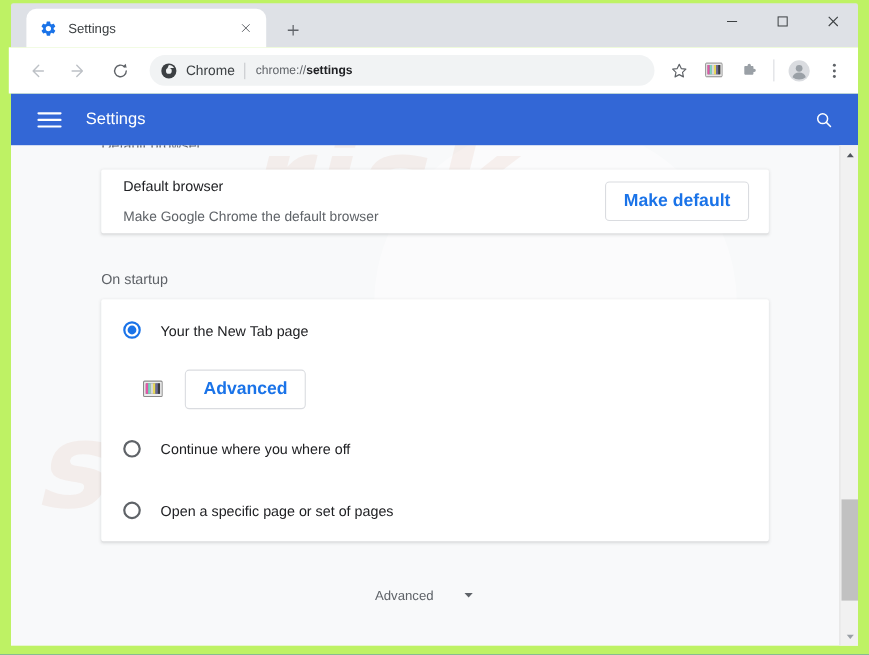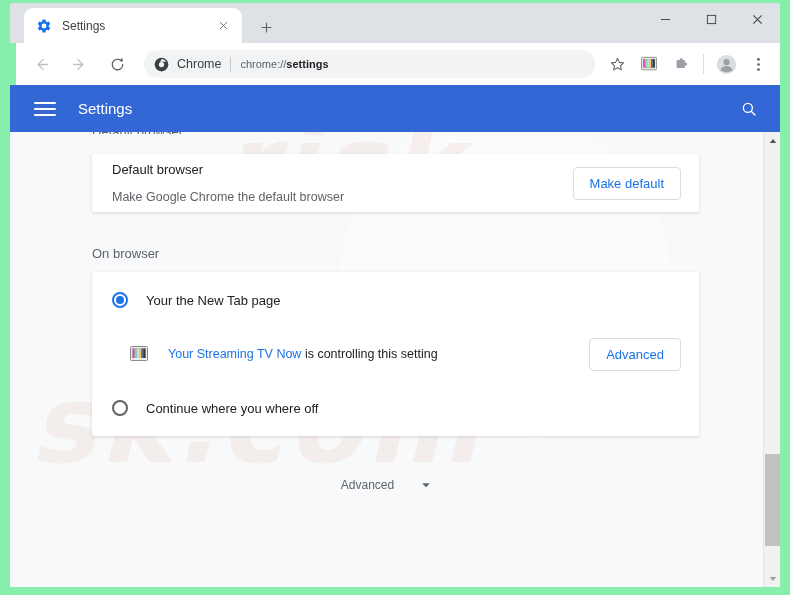--- a/index.html
+++ b/index.html
@@ -4,21 +4,21 @@
 <style>
   * { box-sizing: border-box; margin: 0; padding: 0; }
   html, body {
     width: 790px; height: 595px;
     font-family: "Liberation Sans", sans-serif;
     background: #1565a8;
     overflow: hidden;
   }
   .window-frame {
     position: absolute; inset: 0;
-    background: #86efac;
+    background: #bef264;
     padding: 4px;
   }
 
   
   .tabstrip {
     position: absolute; left: 10px; top: 3px; right: 10px; height: 40px;
     background: #dee1e6;
     border-top-left-radius: 2px; border-top-right-radius: 2px;
   }
   .tab {
@@ -50,21 +50,21 @@
     display: flex;
   }
   .win-btn {
     width: 46px; height: 32px;
     display: flex; align-items: center; justify-content: center;
     color: #3c4043;
   }
 
   
   .toolbar {
-    position: absolute; left: 16px; top: 43px; right: 10px; height: 42px;
+    position: absolute; left: 8px; top: 43px; right: 10px; height: 42px;
     background: #ffffff;
     display: flex; align-items: center;
     padding: 0 6px;
   }
   .nav-btn {
     width: 28px; height: 28px; margin: 0 5px;
     display: flex; align-items: center; justify-content: center;
     color: #5f6368; flex: 0 0 28px;
   }
   .nav-btn.disabled { color: #bdc1c6; }
@@ -166,21 +166,21 @@
     min-height: 58px;
   }
   .row-texts { flex: 1 1 auto; min-width: 0; }
   .row-title { font-size: 13px; color: #202124; line-height: 19px; }
   .row-sub { font-size: 12.5px; color: #5f6368; line-height: 19px; margin-top: 9px; }
 
   .mdbtn {
     border: 1px solid #dadce0;
     background: #ffffff;
     color: #1a73e8;
-    font-size: 13px; font-weight: 400;
+    font-size: 16px; font-weight: 700;
     font-family: "Liberation Sans", sans-serif;
     border-radius: 4px;
     padding: 8px 16px;
     white-space: nowrap;
     cursor: pointer;
   }
 
   .radio-row {
     display: flex; align-items: center;
     padding: 0 18px 0 20px;
@@ -401,21 +401,21 @@
             <div class="row-texts">
               <div class="row-title">Default browser</div>
               <div class="row-sub">Make Google Chrome the default browser</div>
             </div>
             <button class="mdbtn">Make default</button>
           </div>
         </div>
 
         <div style="height:34px"></div>
 
-        <div class="section-heading">On browser</div>
+        <div class="section-heading">On startup</div>
 
         <div class="card">
 
           <div class="radio-row">
             <span class="radio checked"></span>
             <span class="radio-label">Your the New Tab page</span>
           </div>
 
           <div class="ext-row">
             <span class="ext-icon">
@@ -423,29 +423,32 @@
                 <rect x="0.5" y="1.5" width="17" height="14" rx="1" fill="#ededed" stroke="#8a8a8a" stroke-width="1"></rect>
                 <rect x="2.5" y="3.5" width="13" height="9.5" fill="#707070"></rect>
                 <rect x="2.5" y="3.5" width="2.2" height="9.5" fill="#e256a8"></rect>
                 <rect x="4.7" y="3.5" width="2.2" height="9.5" fill="#7ad6c0"></rect>
                 <rect x="6.9" y="3.5" width="2.2" height="9.5" fill="#d8d8d8"></rect>
                 <rect x="9.1" y="3.5" width="2.2" height="9.5" fill="#e8d85a"></rect>
                 <rect x="11.3" y="3.5" width="2.2" height="9.5" fill="#6a6a9a"></rect>
                 <rect x="13.5" y="3.5" width="2" height="9.5" fill="#3a3a3a"></rect>
               </svg>
             </span>
-            <span class="ext-text"><span class="ext-link">Your Streaming TV Now</span><span> is controlling this setting</span></span>
             <button class="mdbtn">Advanced</button>
           </div>
 
           <div class="radio-row">
             <span class="radio"></span>
             <span class="radio-label">Continue where you where off</span>
           </div>
 
+          <div class="radio-row">
+            <span class="radio"></span>
+            <span class="radio-label">Open a specific page or set of pages</span>
+          </div>
         </div>
 
         <div class="advanced">
           <span class="advanced-label">Advanced</span>
           <span class="chev">
             <svg viewBox="0 0 16 16" width="12" height="12">
               <path fill="#5f6368" d="M3 5.5 L8 11 L13 5.5 Z"></path>
             </svg>
           </span>
         </div>

